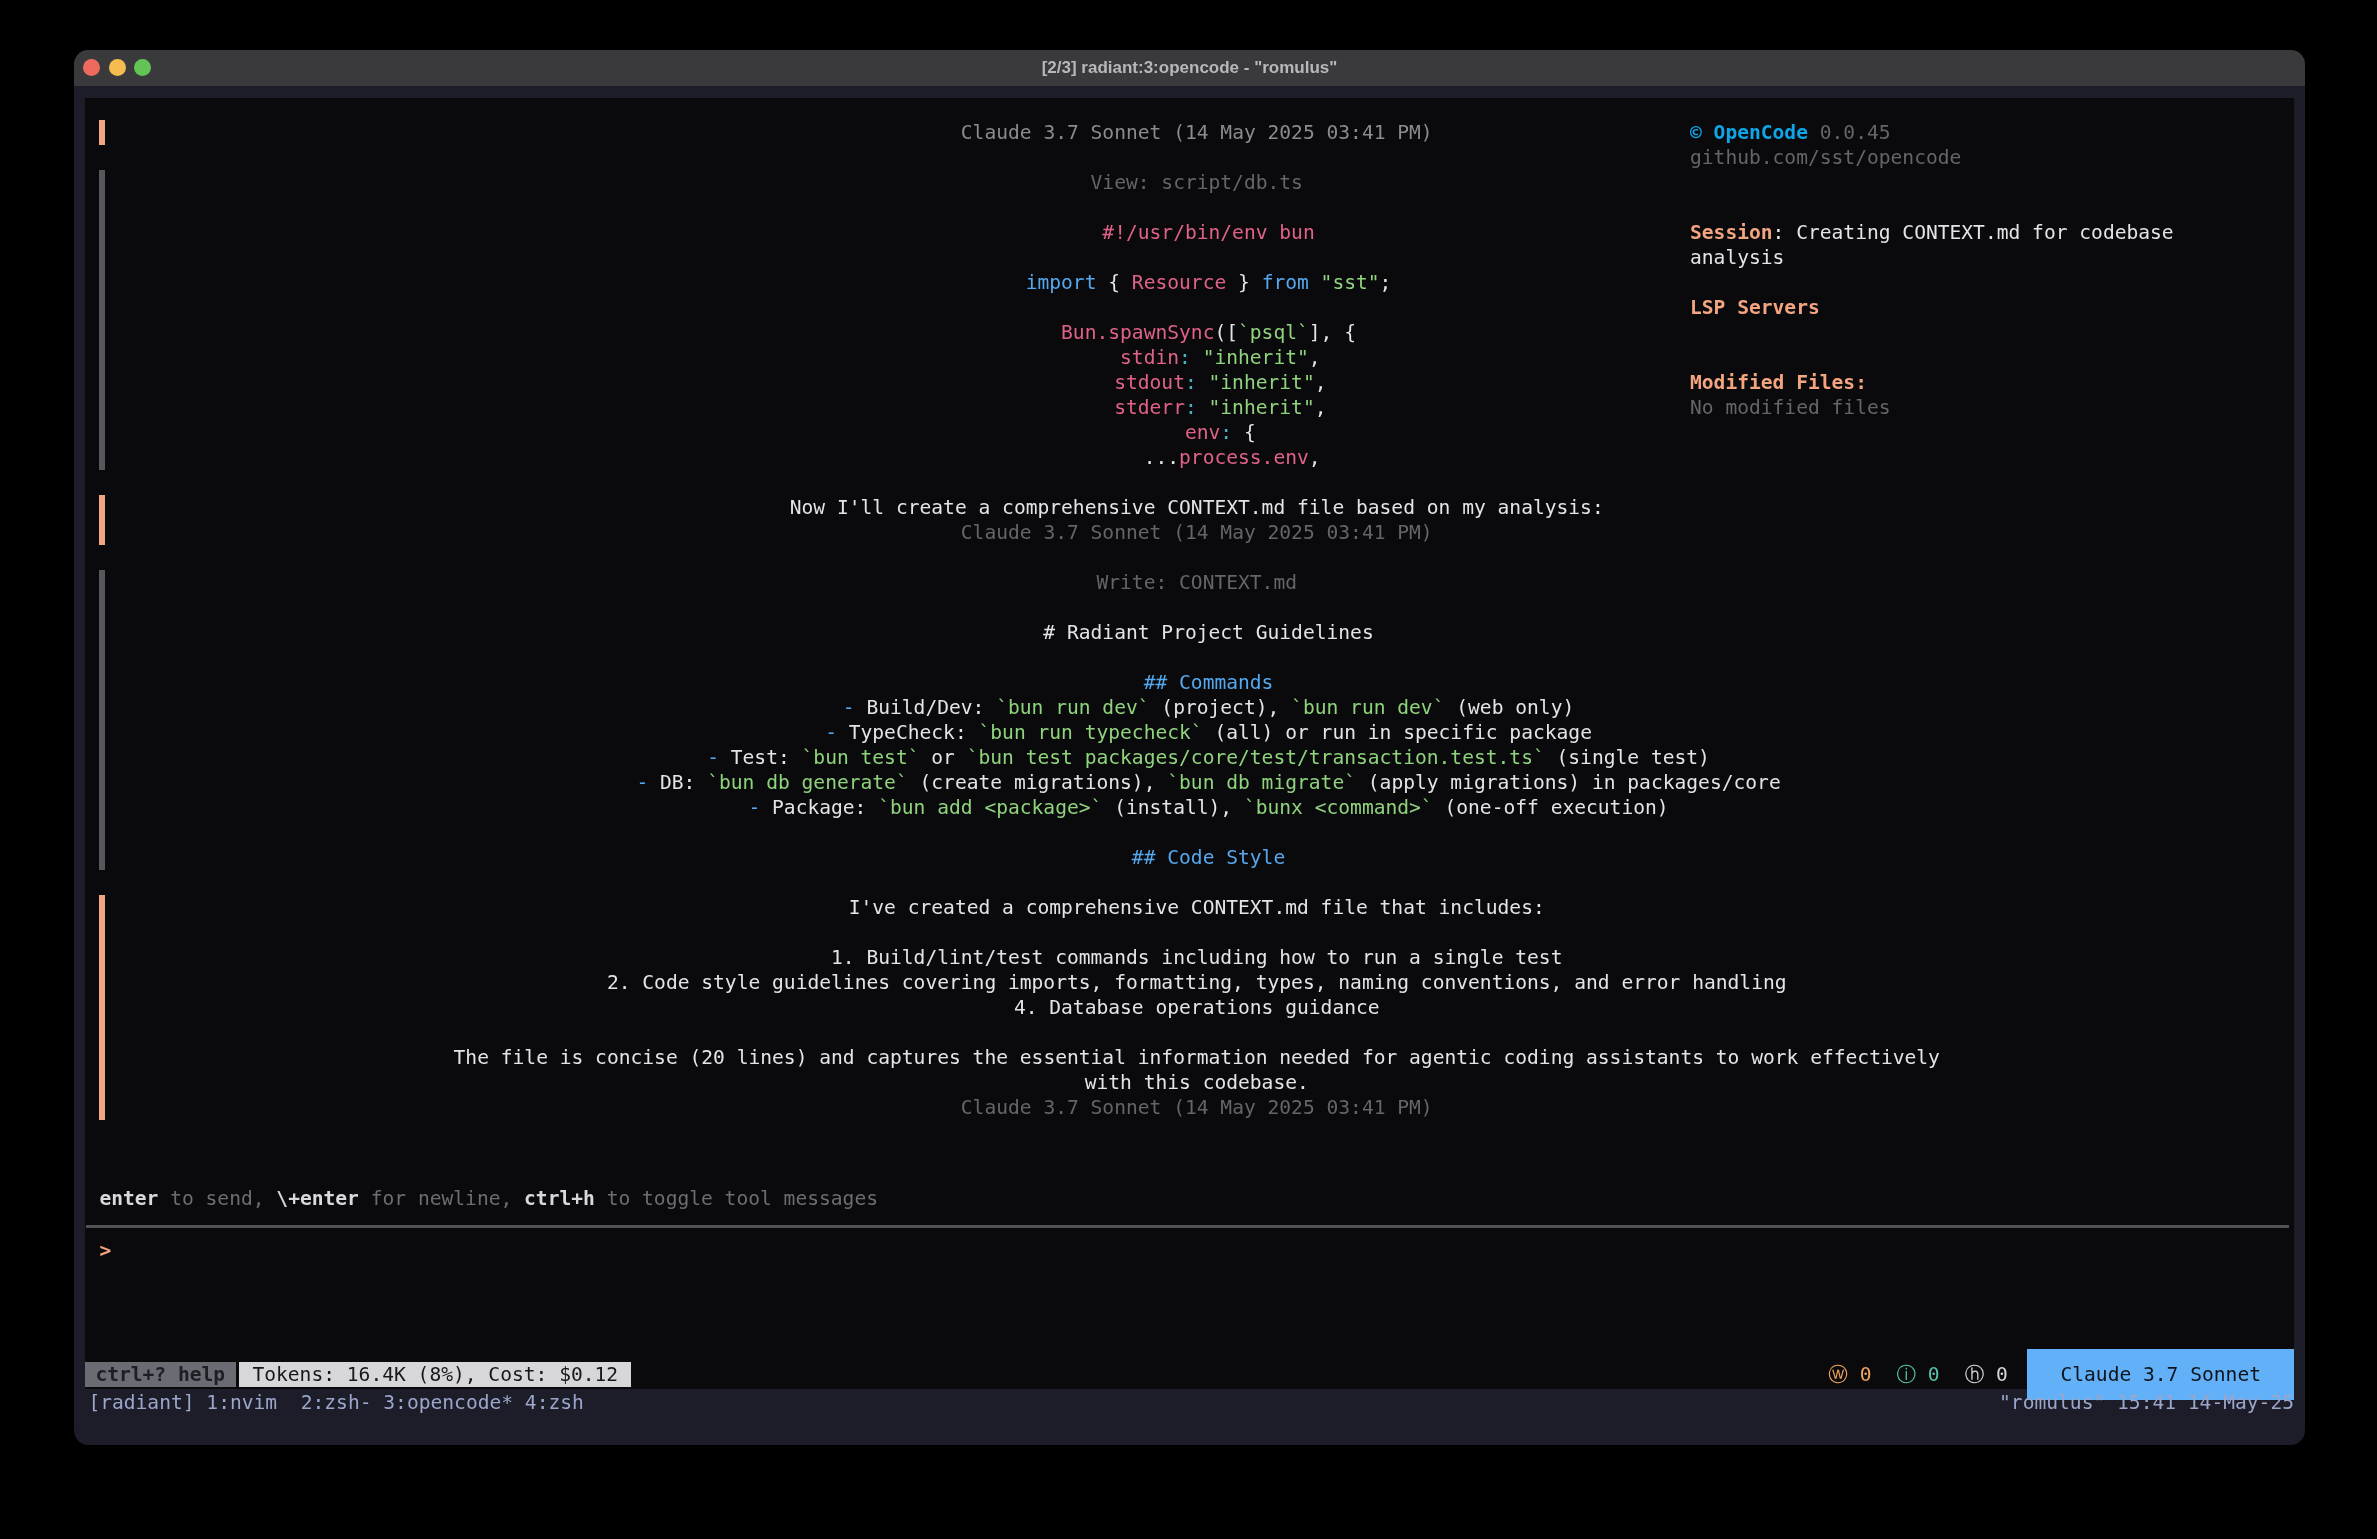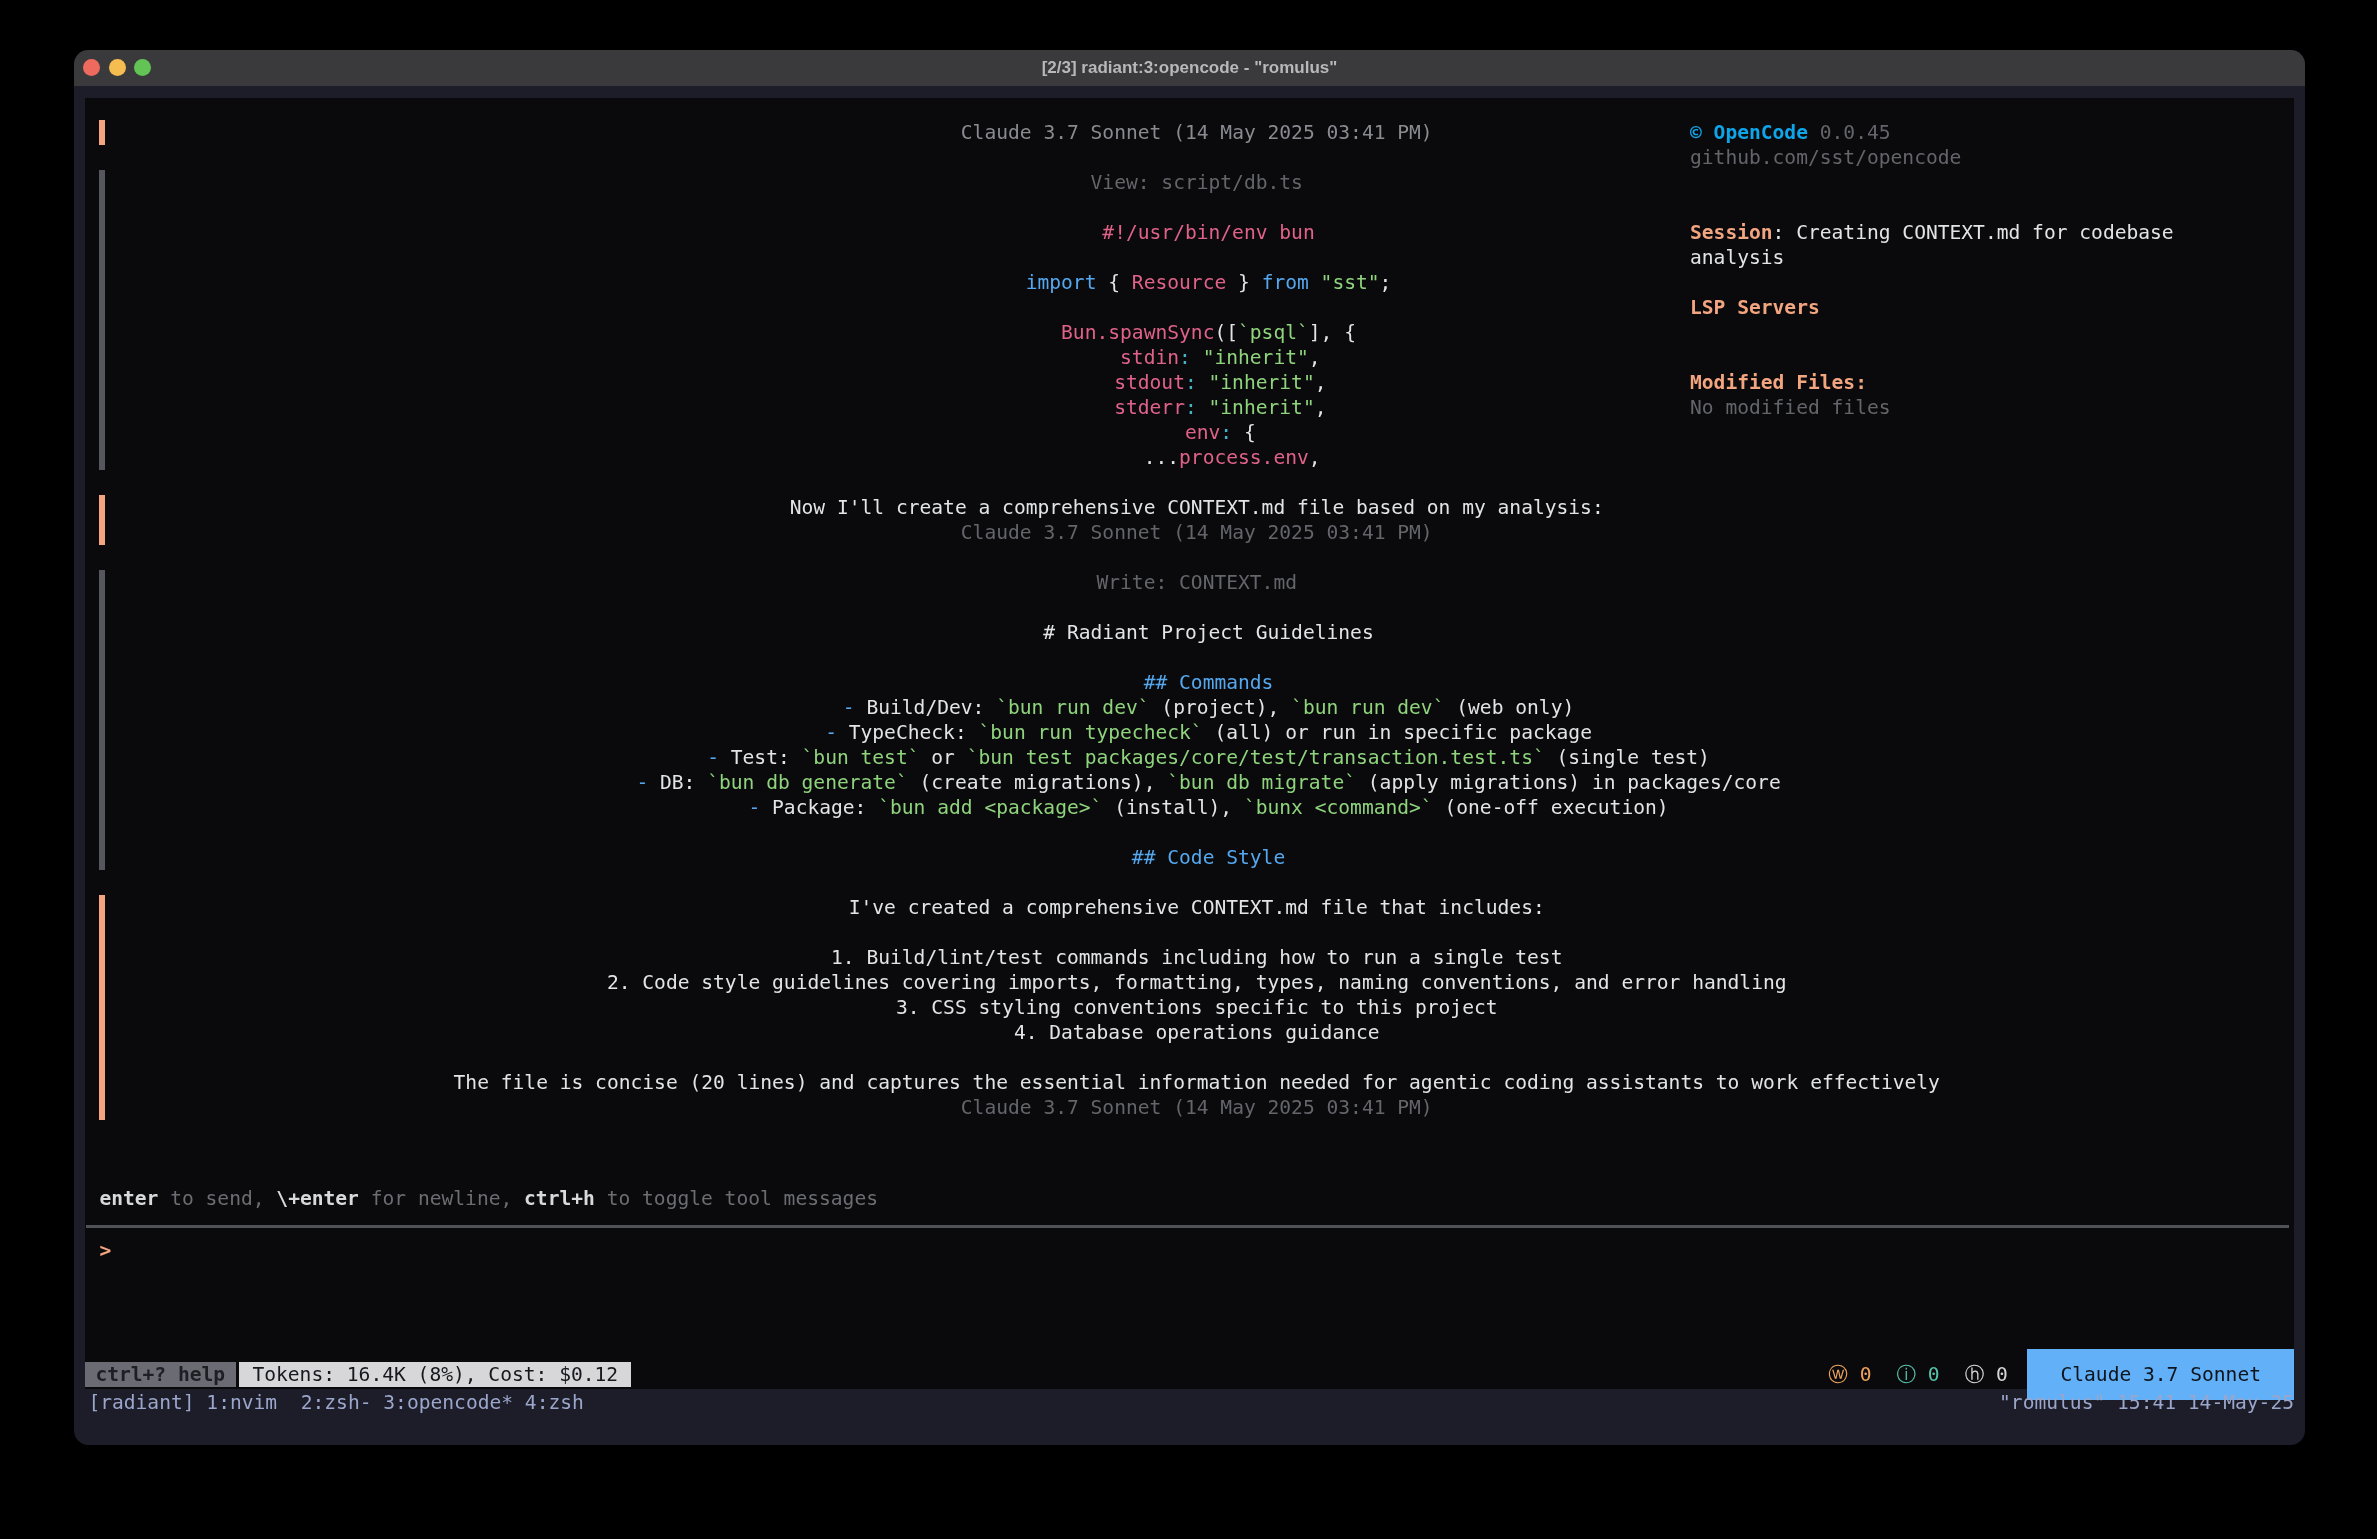--- a/index.html
+++ b/index.html
@@ -84,24 +84,24 @@
             <div class="line"><span style="color: rgb(227, 228, 230);">  </span><span style="color: rgb(85, 167, 238);">-</span><span style="color: rgb(227, 228, 230);"> DB: </span><span style="color: rgb(143, 212, 125);">`bun db generate`</span><span style="color: rgb(227, 228, 230);"> (create migrations), </span><span style="color: rgb(143, 212, 125);">`bun db migrate`</span><span style="color: rgb(227, 228, 230);"> (apply migrations) in packages/core</span></div>
             <div class="line"><span style="color: rgb(227, 228, 230);">  </span><span style="color: rgb(85, 167, 238);">-</span><span style="color: rgb(227, 228, 230);"> Package: </span><span style="color: rgb(143, 212, 125);">`bun add &lt;package&gt;`</span><span style="color: rgb(227, 228, 230);"> (install), </span><span style="color: rgb(143, 212, 125);">`bunx &lt;command&gt;`</span><span style="color: rgb(227, 228, 230);"> (one-off execution)</span></div>
             <div class="line"></div>
             <div class="line"><span style="color: rgb(227, 228, 230);">  </span><span style="color: rgb(85, 167, 238);">## Code Style</span></div>
           </div>
           <div class="block" style="border-left-color: rgb(242, 165, 127);">
             <div class="line"><span style="color: rgb(227, 228, 230);">I've created a comprehensive CONTEXT.md file that includes:</span></div>
             <div class="line"></div>
             <div class="line"><span style="color: rgb(227, 228, 230);">1. Build/lint/test commands including how to run a single test</span></div>
             <div class="line"><span style="color: rgb(227, 228, 230);">2. Code style guidelines covering imports, formatting, types, naming conventions, and error handling</span></div>
-            <div class="line"><span style="color: rgb(227, 228, 230);">3. CSS styling conventions specific to this project</span></div>
             <div class="line"><span style="color: rgb(227, 228, 230);">4. Database operations guidance</span></div>
             <div class="line"></div>
             <div class="line"><span style="color: rgb(227, 228, 230);">The file is concise (20 lines) and captures the essential information needed for agentic coding assistants to work effectively</span></div>
+            <div class="line"><span style="color: rgb(227, 228, 230);">with this codebase.</span></div>
             <div class="line"><span style="color: rgb(100, 101, 107);">Claude 3.7 Sonnet (14 May 2025 03:41 PM)</span></div>
           </div>
         </div>
 
       <div class="sidebar">
           <div class="line"><span style="color: #0ea5e9; font-weight: bold;">© OpenCode</span><span style="color: rgb(100, 101, 107);"> 0.0.45</span></div>
           <div class="line"><span style="color: rgb(100, 101, 107);">github.com/sst/opencode</span></div>
           <div class="line"></div>
           <div class="line"></div>
           <div class="line"><span style="color: rgb(242, 165, 127); font-weight: bold;">Session</span><span style="color: rgb(227, 228, 230);">: Creating CONTEXT.md for codebase</span></div>

